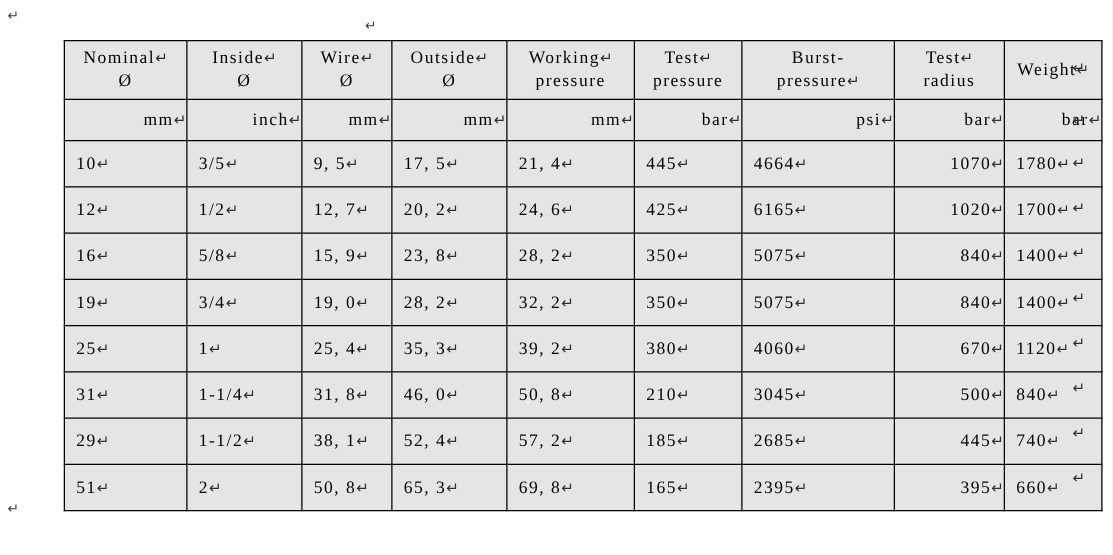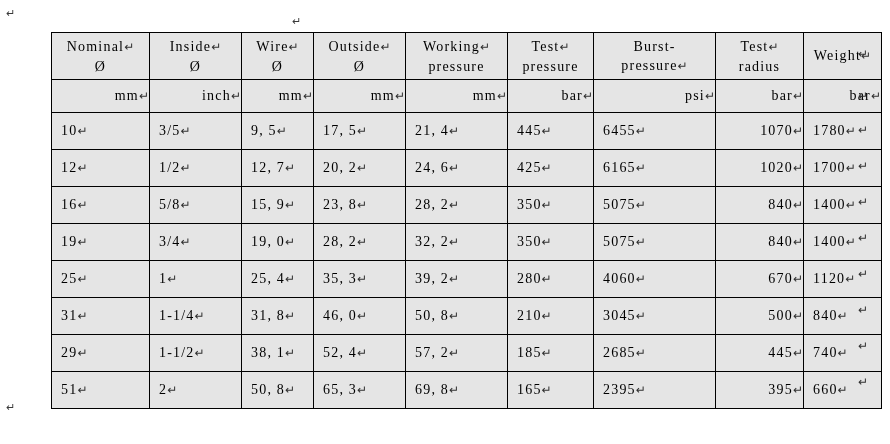--- a/index.html
+++ b/index.html
@@ -229,21 +229,21 @@
           <td>
               <span class="data-cell"><span>17, 5</span><span class="cr">↵</span></span>
             </td>
           <td>
               <span class="data-cell"><span>21, 4</span><span class="cr">↵</span></span>
             </td>
           <td>
               <span class="data-cell"><span>445</span><span class="cr">↵</span></span>
             </td>
           <td>
-              <span class="data-cell"><span>6455</span><span class="cr">↵</span></span>
+              <span class="data-cell"><span>4664</span><span class="cr">↵</span></span>
             </td>
           <td>
               <span class="data-cell center"><span>1070</span><span class="cr">↵</span></span>
             </td>
           <td>
               <span class="data-cell"><span>1780</span><span class="cr">↵</span></span>
             </td>
         </tr>
 
         <tr class="data-row">
@@ -346,21 +346,21 @@
           <td>
               <span class="data-cell"><span>25, 4</span><span class="cr">↵</span></span>
             </td>
           <td>
               <span class="data-cell"><span>35, 3</span><span class="cr">↵</span></span>
             </td>
           <td>
               <span class="data-cell"><span>39, 2</span><span class="cr">↵</span></span>
             </td>
           <td>
-              <span class="data-cell"><span>280</span><span class="cr">↵</span></span>
+              <span class="data-cell"><span>380</span><span class="cr">↵</span></span>
             </td>
           <td>
               <span class="data-cell"><span>4060</span><span class="cr">↵</span></span>
             </td>
           <td>
               <span class="data-cell center"><span>670</span><span class="cr">↵</span></span>
             </td>
           <td>
               <span class="data-cell"><span>1120</span><span class="cr">↵</span></span>
             </td>

